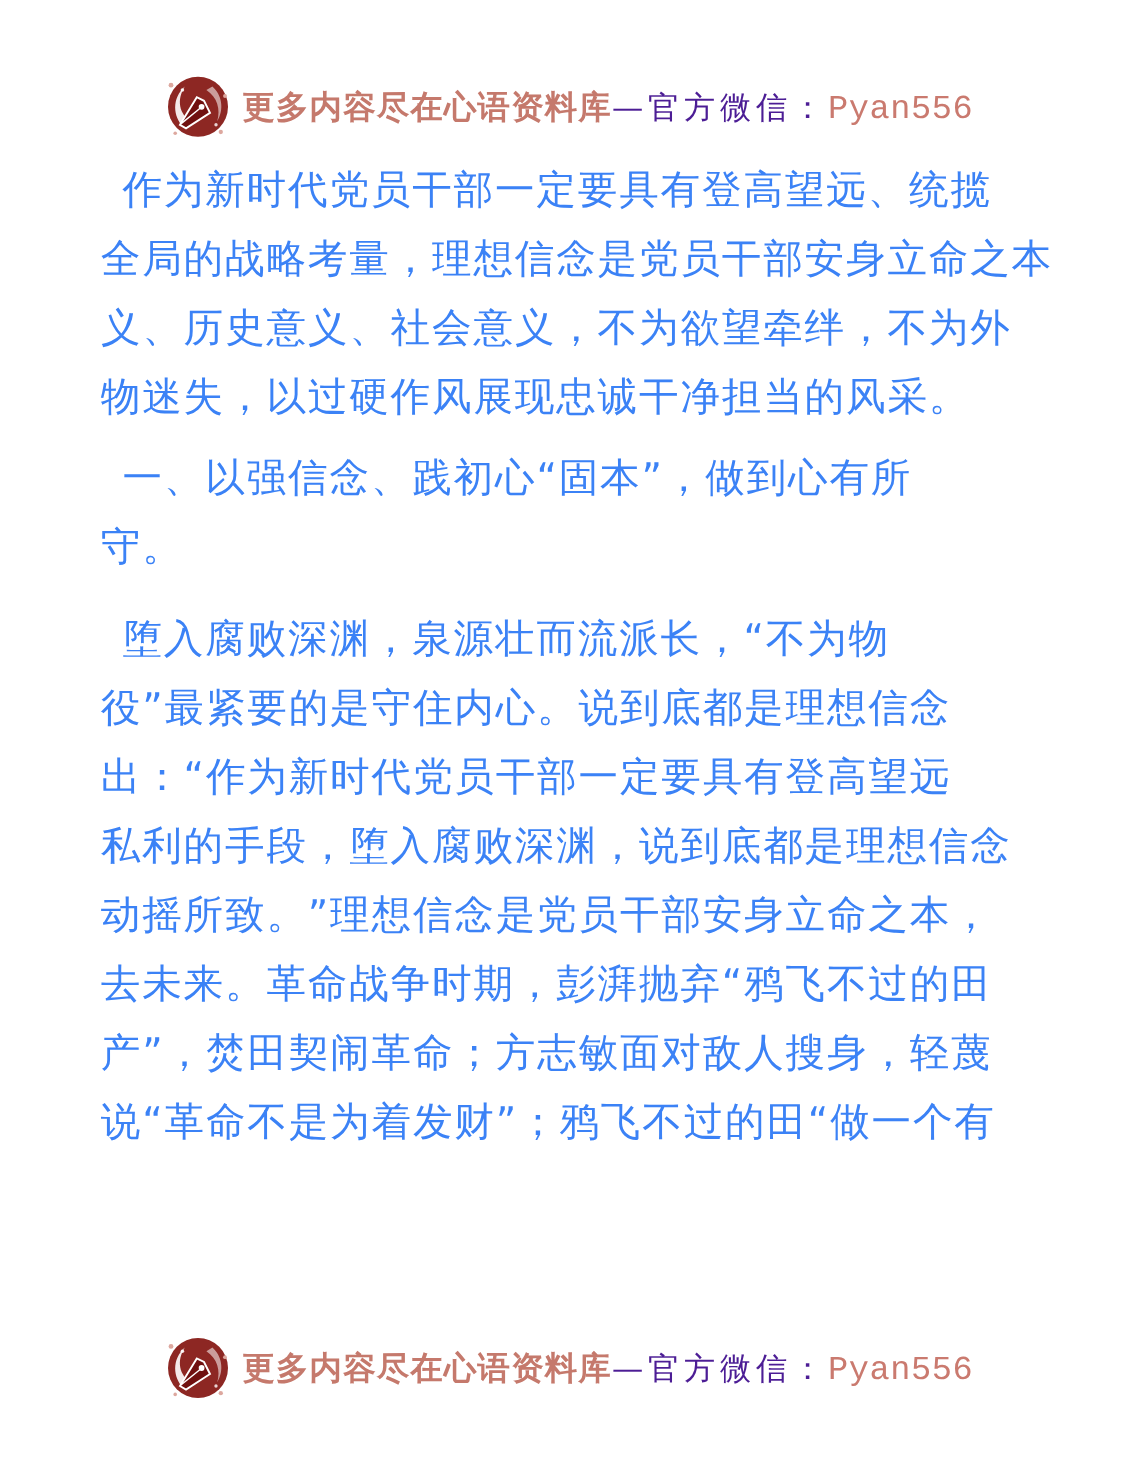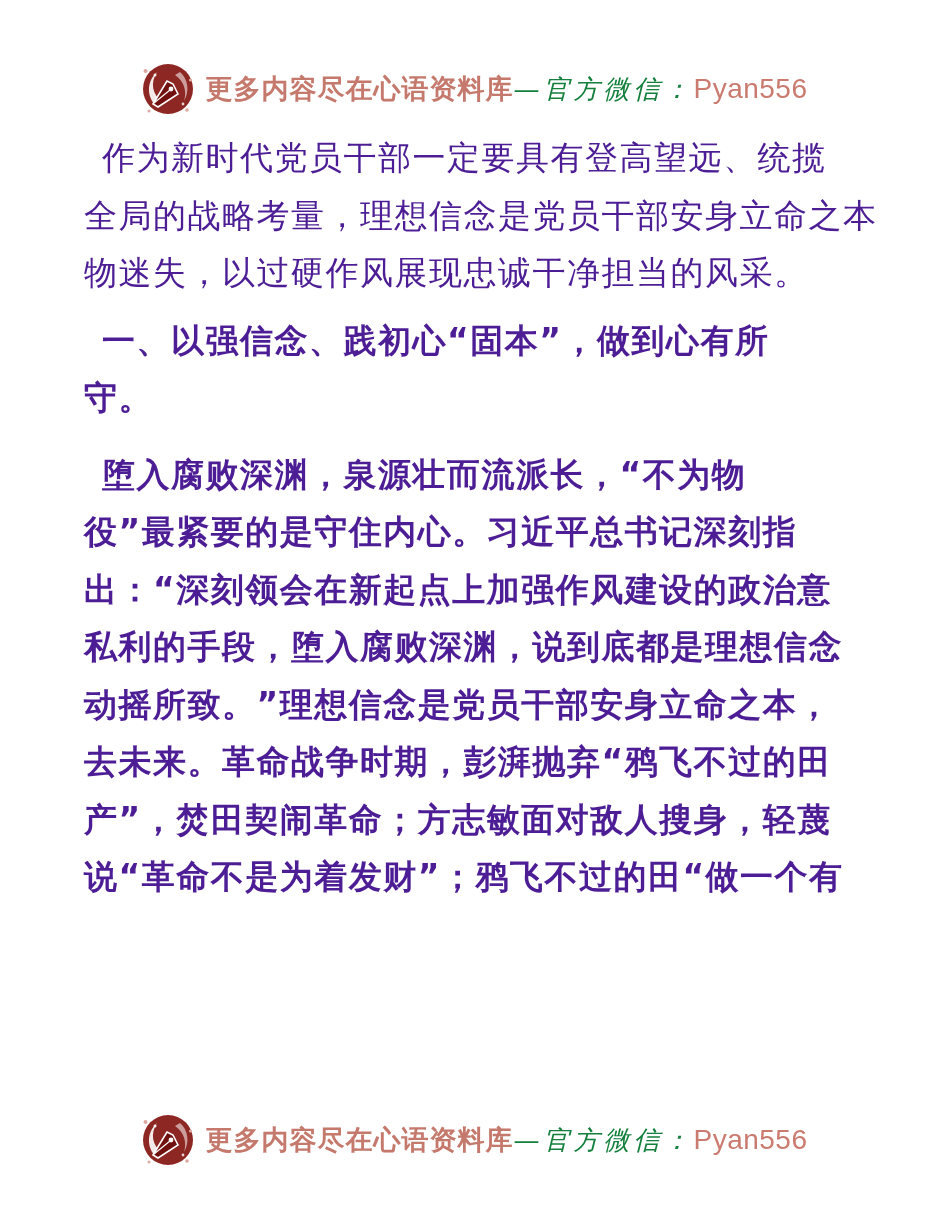--- a/index.html
+++ b/index.html
@@ -36,48 +36,47 @@
   .wm-brand {
     font-family: "DejaVu Serif", "Liberation Serif", serif;
     font-weight: 700;
     font-size: 27px;
     color: #c5796c;
     letter-spacing: 1px;
   }
   .wm-label {
     font-family: "DejaVu Serif", "Liberation Serif", serif;
     font-size: 26px;
-    color: #15803d;
+    color: #4c1d95;
     letter-spacing: 4px;
-    font-style: italic;
   }
   .wm-id {
-    font-family: Liberation Sans, sans-serif;
+    font-family: Liberation Mono, monospace;
     font-size: 28px;
     color: #ca7a6f;
     letter-spacing: 0.5px;
   }
 
   
   .content {
     position: absolute;
     top: 129px;
     left: 0;
     right: 0;
     padding: 0 84px;
   }
   .para {
     font-size: 33px;
     line-height: 57.5px;
-    color: #4c1d95;
+    color: #3b82f6;
     letter-spacing: 1.5px;
   }
   .para .line { white-space: nowrap; }
   .para .first { text-indent: 18px; }
-  .para + .para { margin-top: 10px; font-weight: bold; }
+  .para + .para { margin-top: 10px; }
   .para.body-2 { margin-top: 19px; }
 </style>
 </head>
 <body>
 
 <div class="page">
 
   <div class="watermark header">
     <span style="line-height:0;">
       <svg width="52" height="52" viewBox="0 0 52 52">
@@ -100,32 +99,33 @@
       <span class="wm-label">—官方微信：</span>
       <span class="wm-id">Pyan556</span>
     </span>
   </div>
 
   <div class="content">
 
     <div class="para body-1">
       <div class="line first">作为新时代党员干部一定要具有登高望远、统揽</div>
       <div class="line">全局的战略考量，理想信念是党员干部安身立命之本</div>
+      <div class="line">义、历史意义、社会意义，不为欲望牵绊，不为外</div>
       <div class="line">物迷失，以过硬作风展现忠诚干净担当的风采。</div>
     </div>
 
     <div class="para heading">
       <div class="line first">一、以强信念、践初心“固本”，做到心有所</div>
       <div class="line">守。</div>
     </div>
 
     <div class="para body-2">
       <div class="line first">堕入腐败深渊，泉源壮而流派长，“不为物</div>
-      <div class="line">役”最紧要的是守住内心。习近平总书记深刻指</div>
-      <div class="line">出：“深刻领会在新起点上加强作风建设的政治意</div>
+      <div class="line">役”最紧要的是守住内心。说到底都是理想信念</div>
+      <div class="line">出：“作为新时代党员干部一定要具有登高望远</div>
       <div class="line">私利的手段，堕入腐败深渊，说到底都是理想信念</div>
       <div class="line">动摇所致。”理想信念是党员干部安身立命之本，</div>
       <div class="line">去未来。革命战争时期，彭湃抛弃“鸦飞不过的田</div>
       <div class="line">产”，焚田契闹革命；方志敏面对敌人搜身，轻蔑</div>
       <div class="line">说“革命不是为着发财”；鸦飞不过的田“做一个有</div>
     </div>
 
   </div>
 
   <div class="watermark footer">

